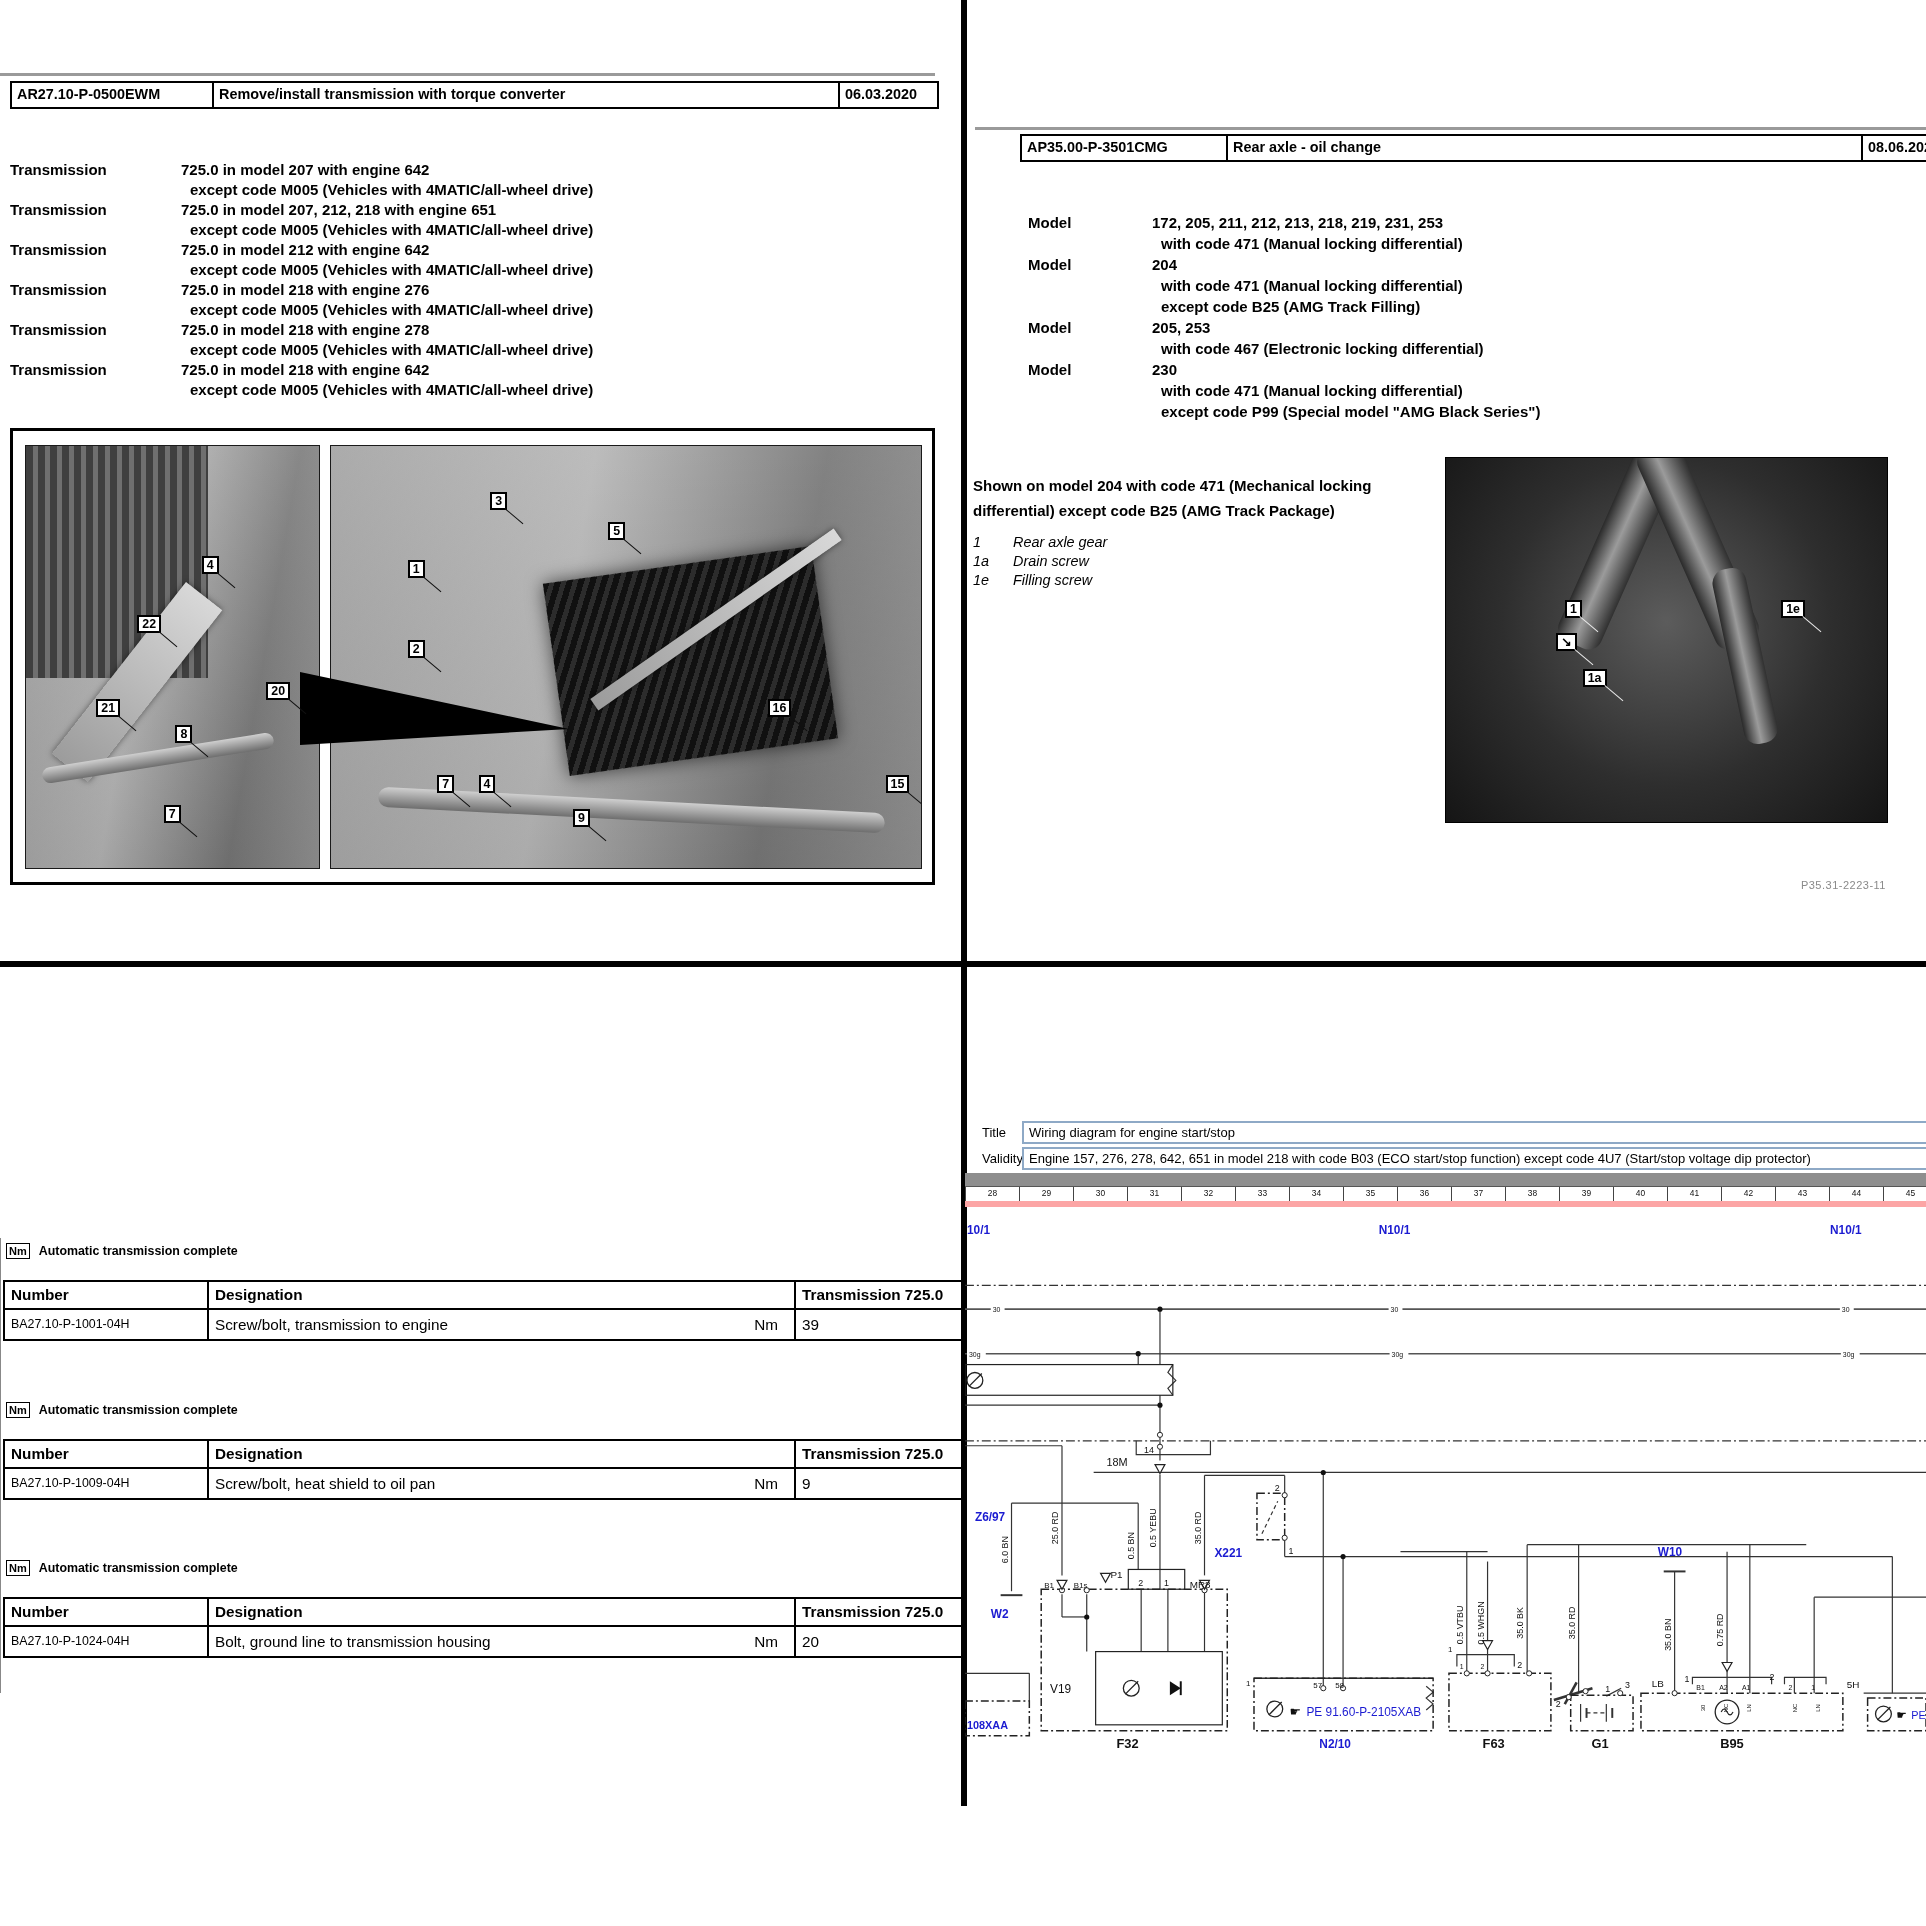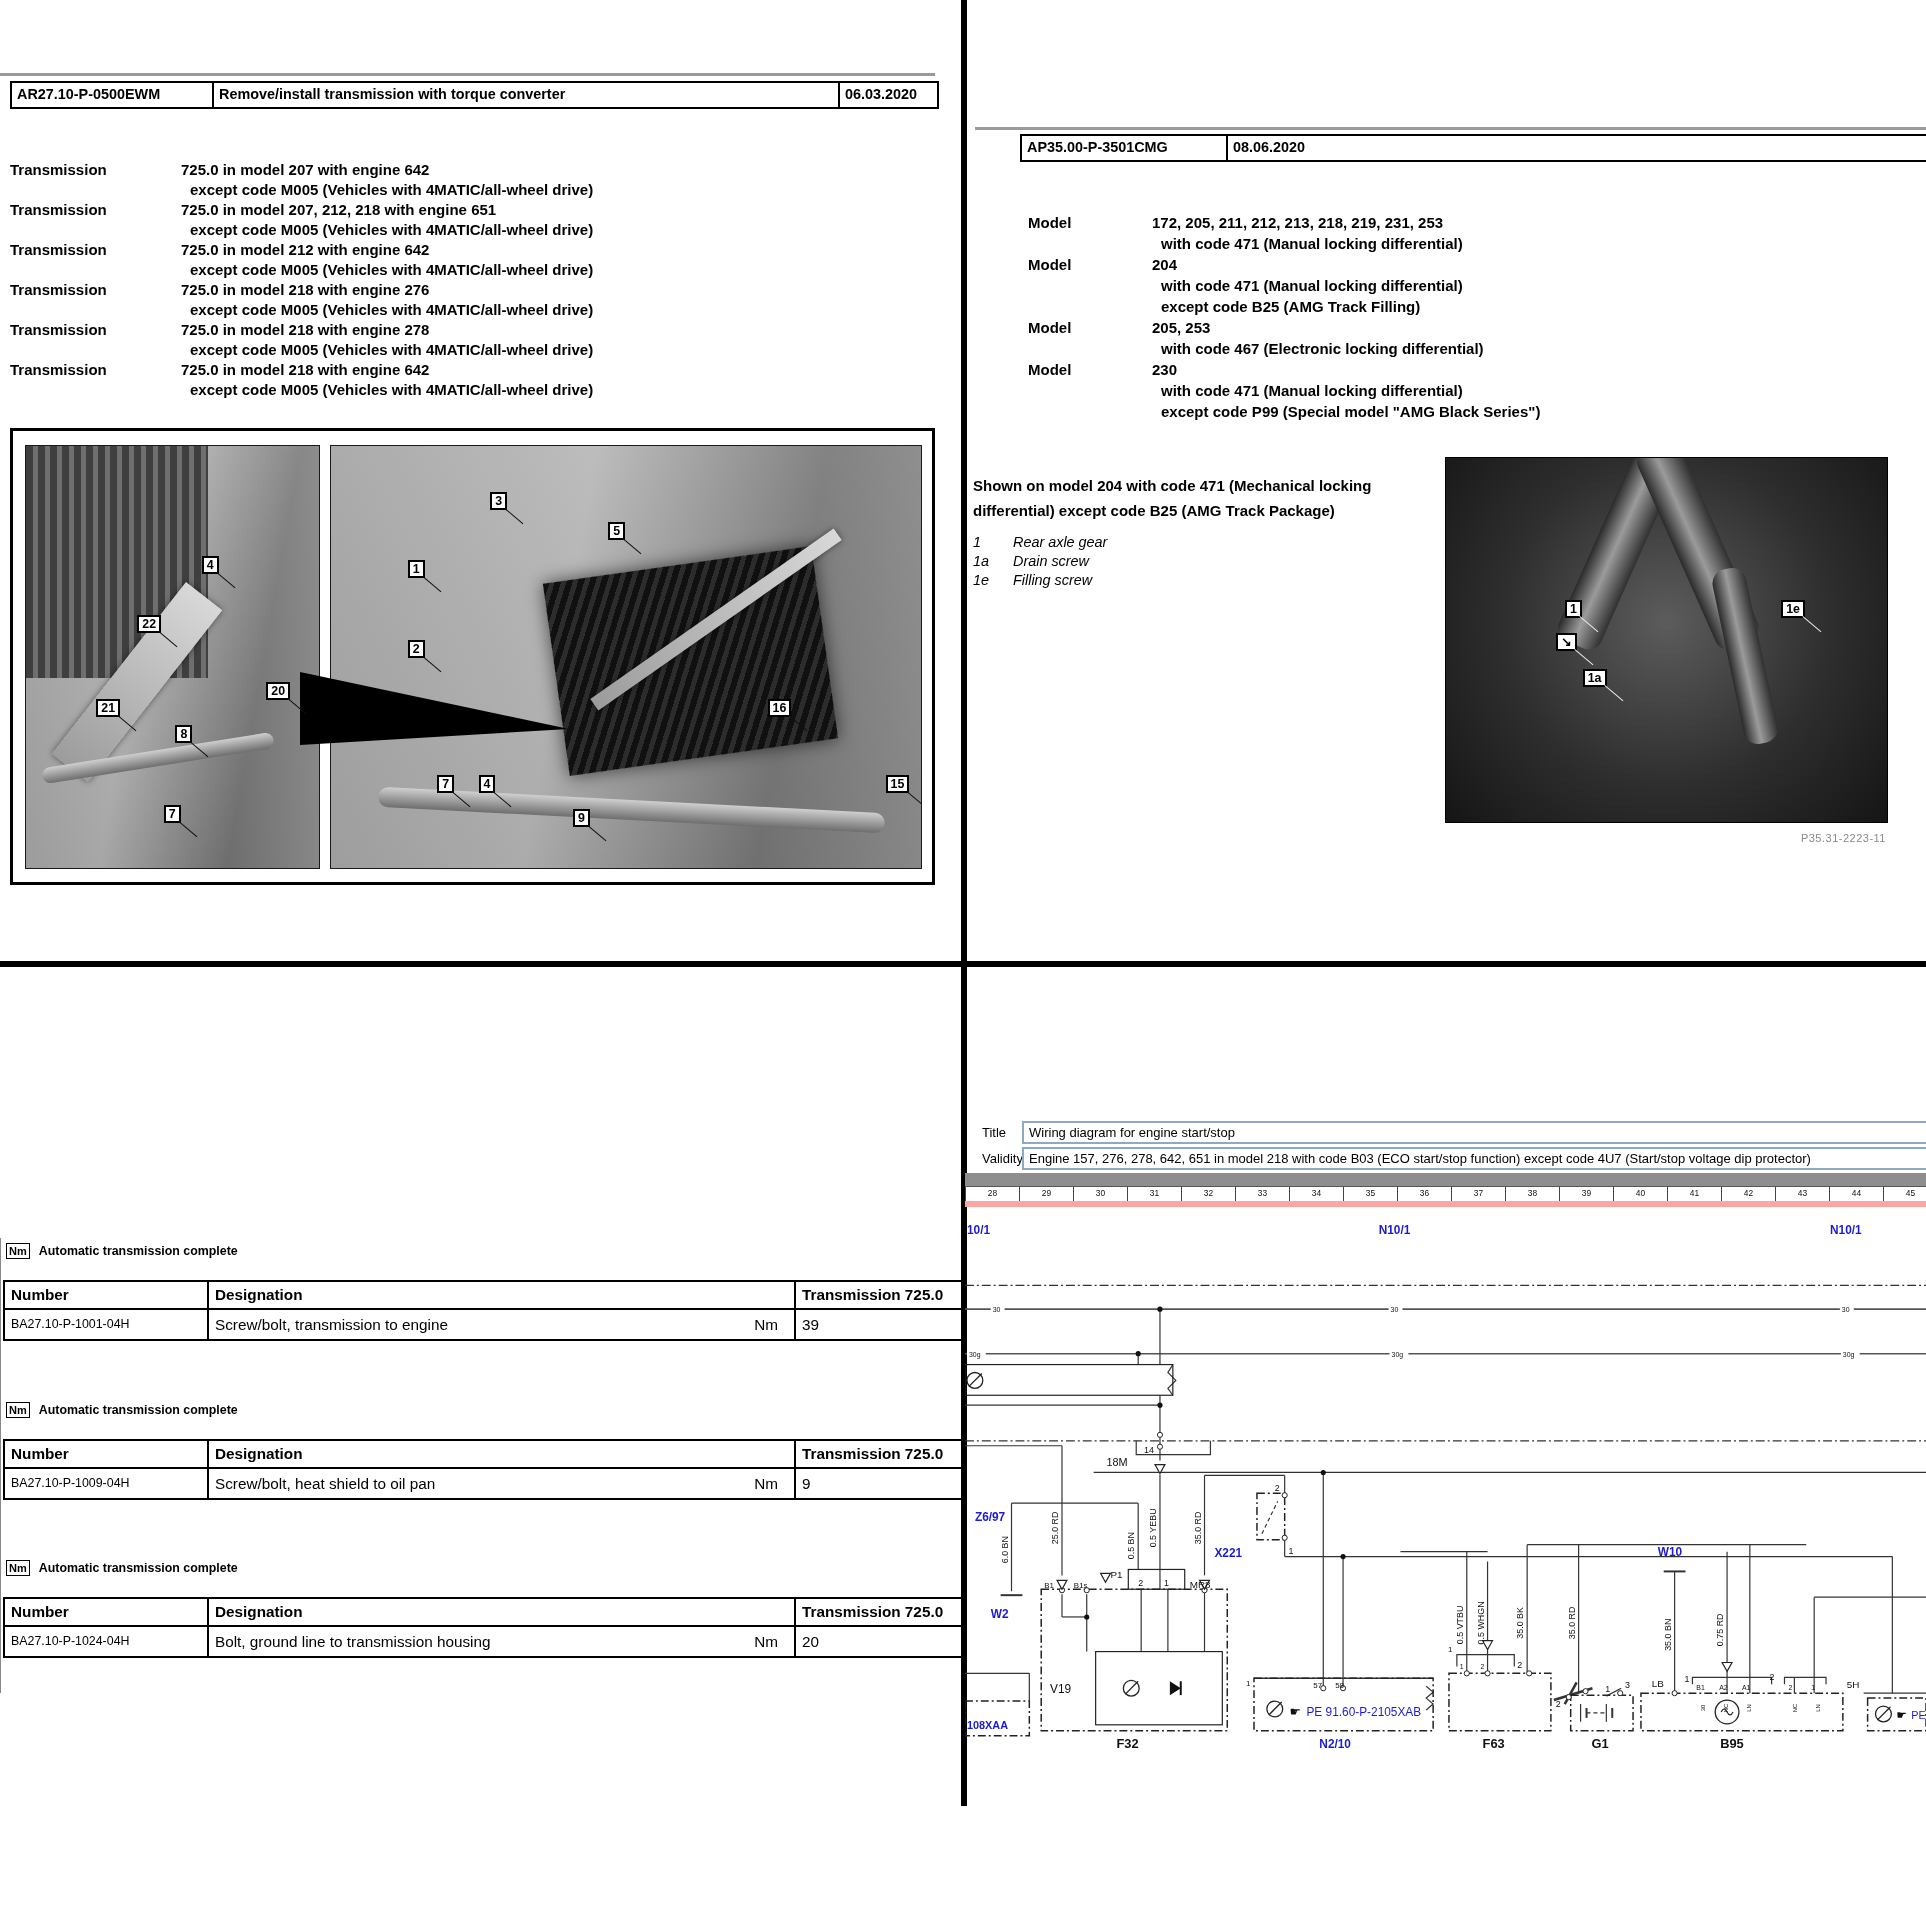--- a/index.html
+++ b/index.html
@@ -48,21 +48,21 @@
   .callout::after{content:"";position:absolute;width:24px;height:0;border-top:1.5px solid #111;
      transform:rotate(40deg);transform-origin:0 0;left:100%;top:100%;}
   .callout.ln-dark::after{border-color:#111;}
   .callout.ln-light::after{border-color:#e8e8e8;}
   .pointer-wedge{position:absolute;background:#000;
      clip-path:polygon(0 0,0 100%,100% 78%);z-index:4;}
   .shownnote{position:absolute;font-weight:bold;font-size:15px;line-height:25px;}
   .legend{position:absolute;font-style:italic;font-size:14.4px;line-height:19px;}
   .legend .lrow{display:flex;}
   .legend .lkey{flex:0 0 40px;}
-  .caption{position:absolute;color:#8a8a8a;font-size:11px;letter-spacing:0.5px;}
+  .caption{position:absolute;color:#8a8a8a;font-size:11px;letter-spacing:0.5px;margin-top:47px;}
   
   .nmline{position:absolute;display:flex;align-items:center;gap:9px;}
   .nmchip{border:1.5px solid #000;font-size:11px;font-weight:bold;padding:0 2px;line-height:14px;}
   .nmtitle{font-size:12.4px;font-weight:bold;}
   .btable{position:absolute;left:3px;width:956px;border:2px solid #000;background:#fff;}
   .btr{display:flex;border-bottom:2px solid #000;}
   .btr:last-child{border-bottom:none;}
   .btd{border-right:2px solid #000;padding:2px 6px;white-space:nowrap;overflow:hidden;}
   .btd:last-child{border-right:none;}
   .c-num{flex:0 0 190px;}
@@ -167,20 +167,21 @@
         <div class="callout ln-dark" style="left: 25%; top: 78%;">4</div>
         <div class="callout ln-dark" style="left: 41%; top: 86%;">9</div>
         <div class="callout ln-dark" style="left: 94%; top: 78%;">15</div>
       </div>
     <div class="pointer-wedge" style="left:287px;top:241px;width:269px;height:73px;"></div>
   </div>
 
   <div class="grayrule" style="left:975px;top:127px;width:951px;"></div>
   <div class="hdrbar" style="left:1020px;top:134px;width:938px;">
     <div class="cell hc-code" style="flex-basis:194px;">AP35.00-P-3501CMG</div>
+    <div class="cell hc-title">Rear axle - oil change</div>
     <div class="cell hc-date">08.06.2020</div>
   </div>
   <div id="tr-rows" class="speclist trlist" style="left:980px;top:212px;width:891px;line-height:21px;">
       <div class="sprow">
         <span class="lab">Model</span>
         <div class="lines">
           <div class="first">172, 205, 211, 212, 213, 218, 219, 231, 253</div>
           <div class="cont">with code 471 (Manual locking differential)</div>
         </div>
       </div>

